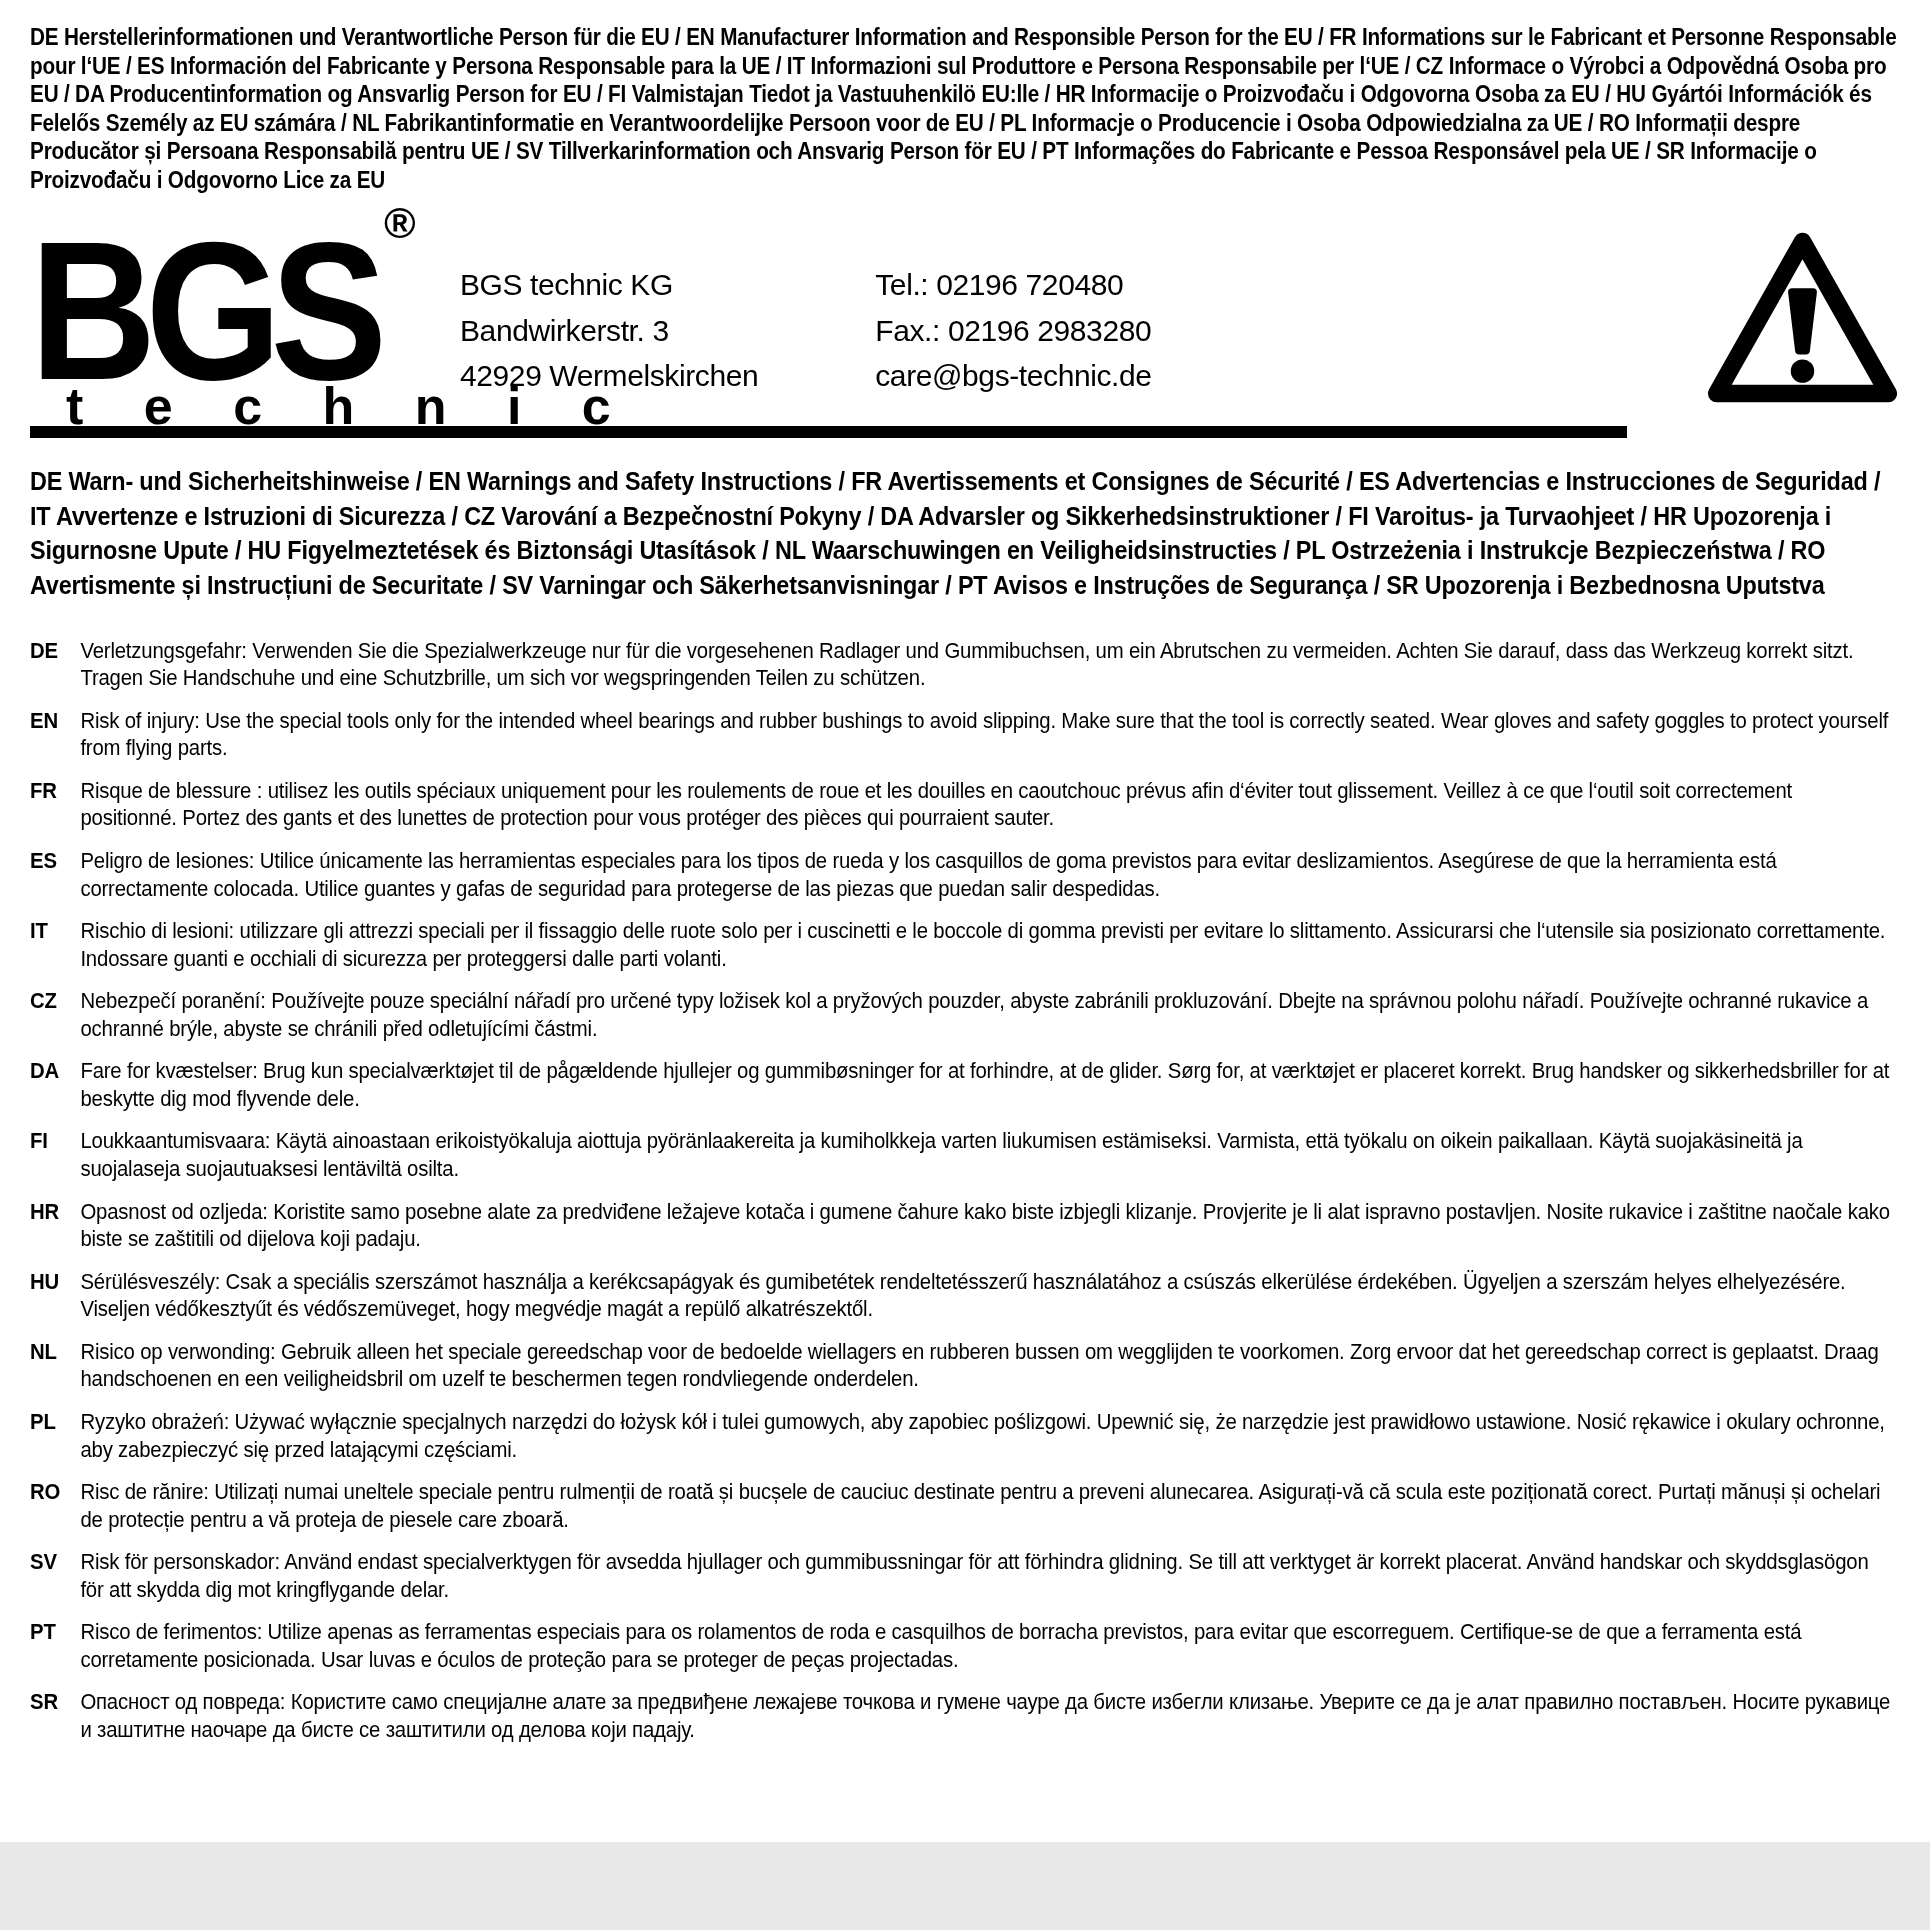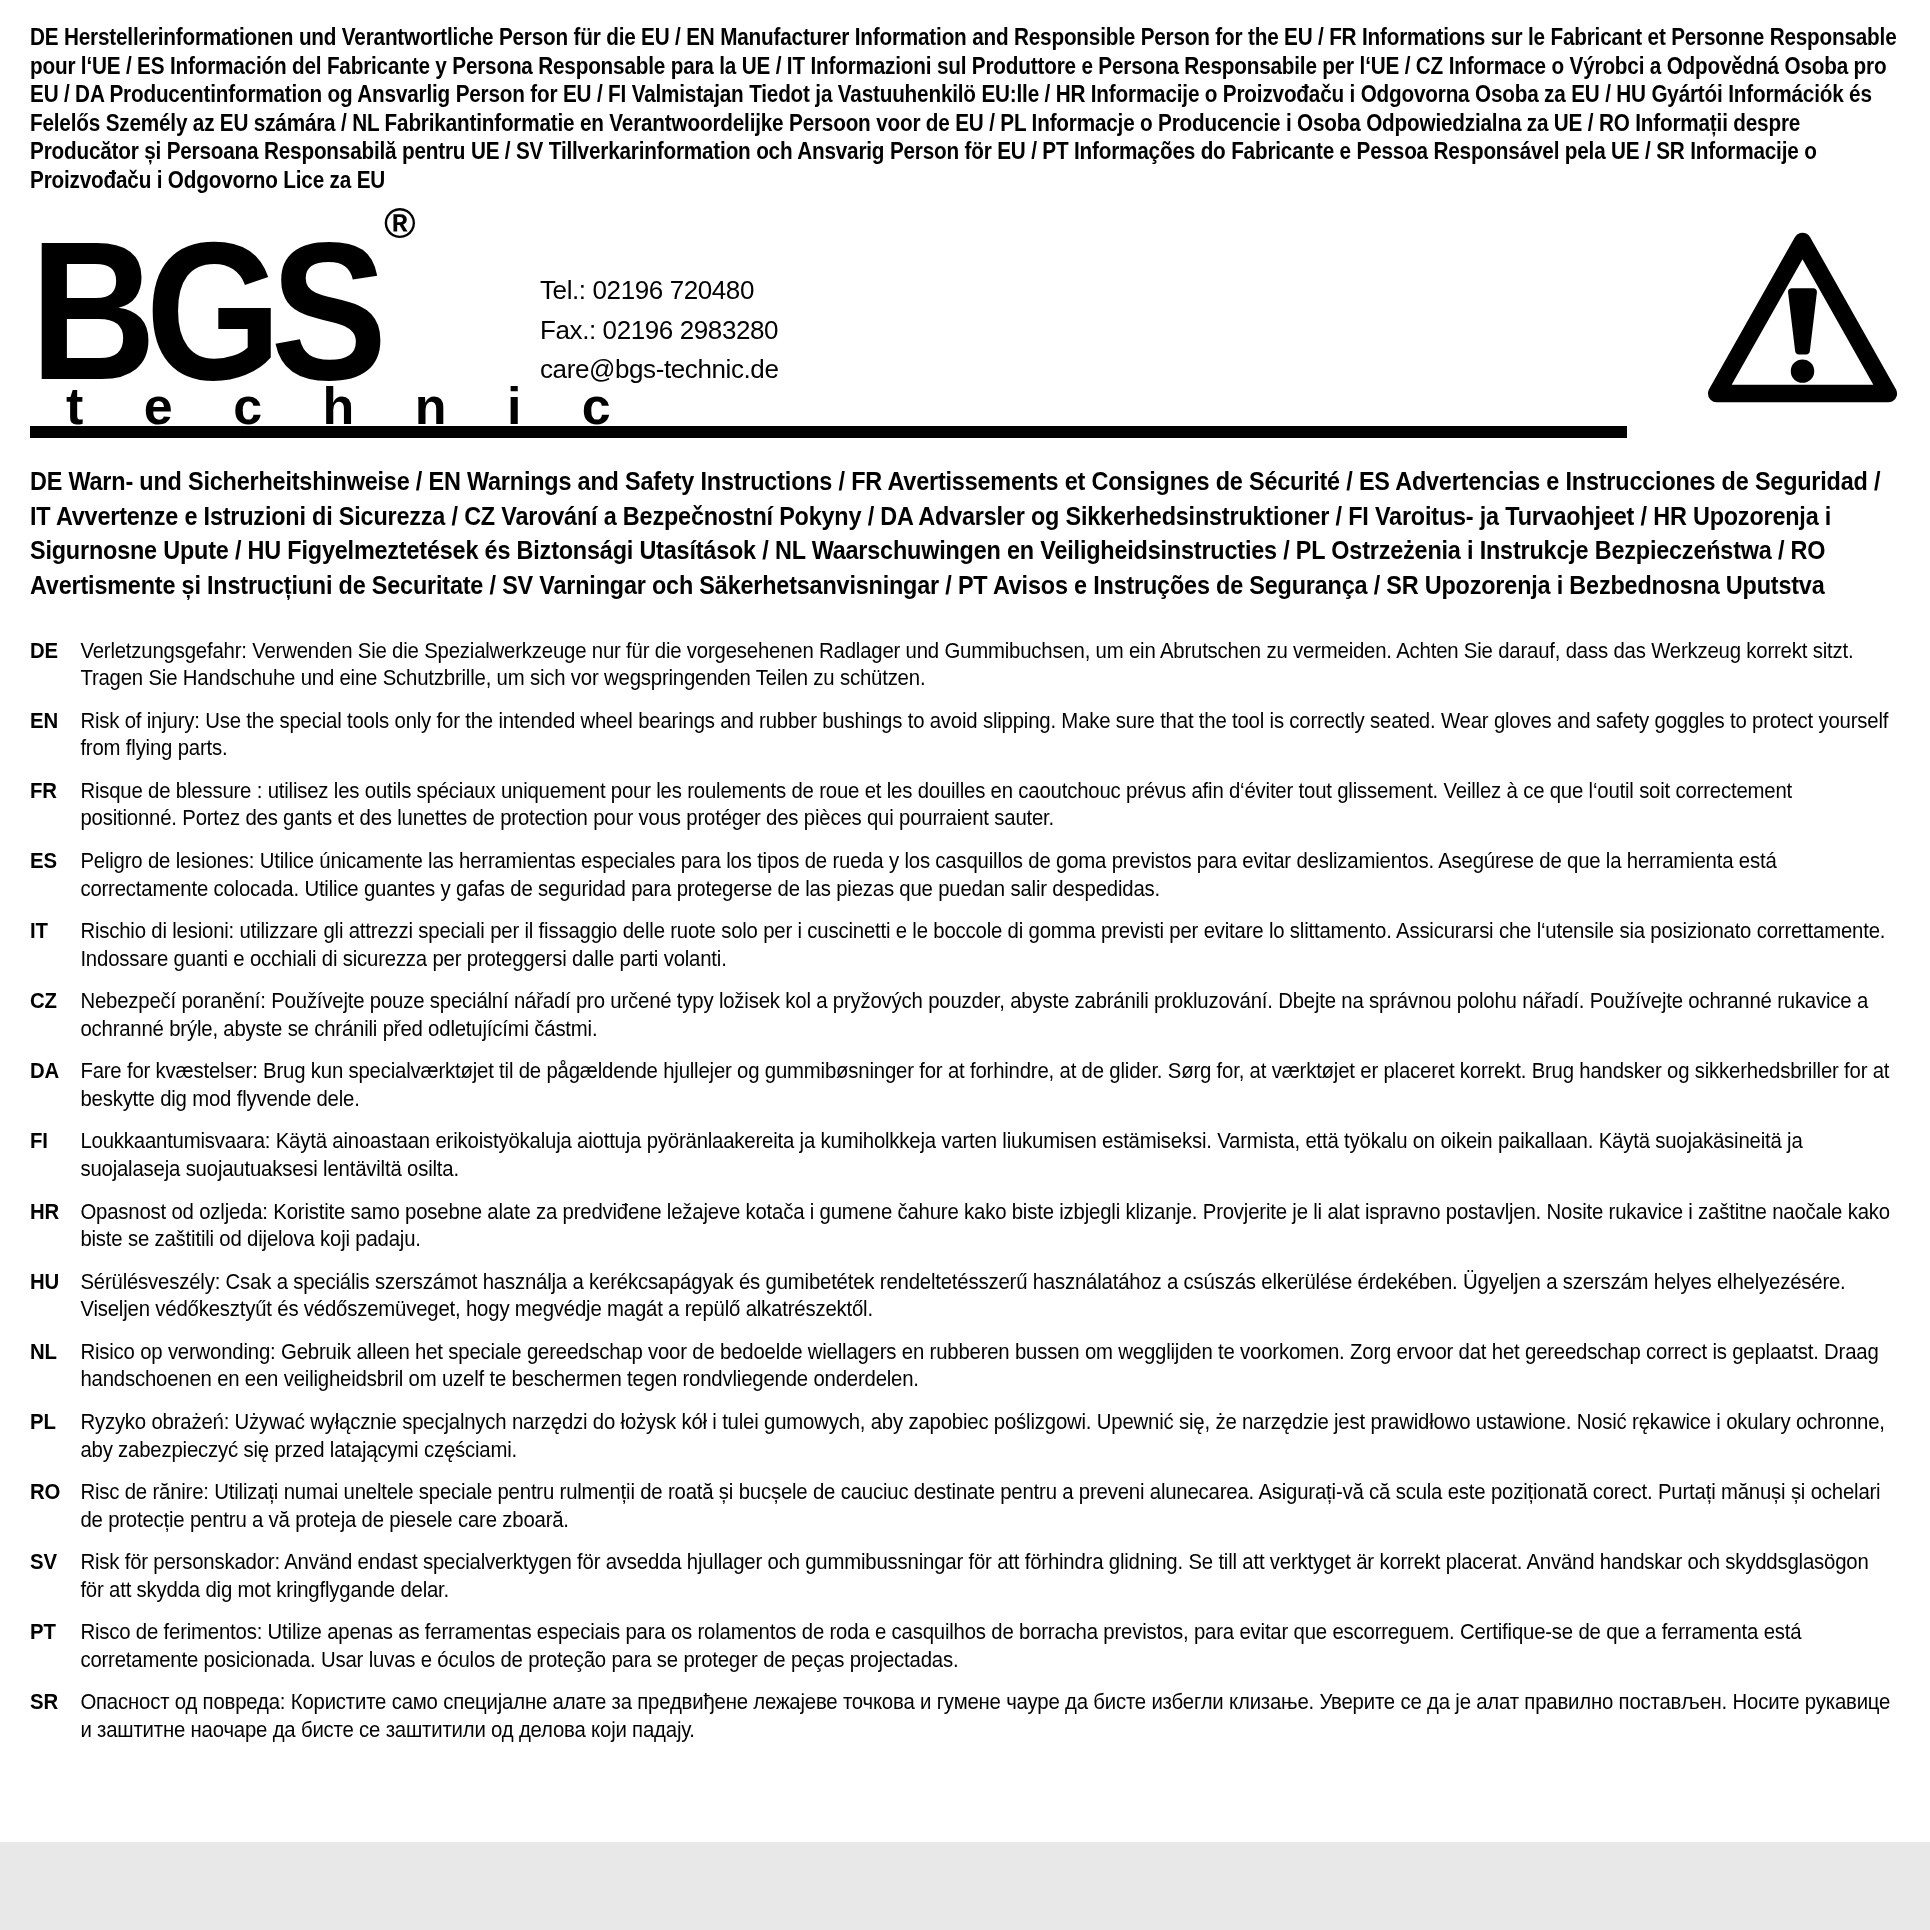--- a/index.html
+++ b/index.html
@@ -52,21 +52,21 @@
   }
   .logo-sub {
     font-weight: bold;
     font-size: 52px;
     letter-spacing: 23px;
     margin-left: 36px;
     margin-top: 1.6px;
     white-space: nowrap;
   }
   .addr-block { margin-left: 37px; padding-top: 26.5px; font-size: 30px; line-height: 1.52; letter-spacing: -0.4px; }
-  .contact-block { margin-left: 117px; padding-top: 26.5px; font-size: 26px; line-height: 1.52; letter-spacing: -0.4px; }
+  .contact-block { margin-left: 117px; padding-top: 26.5px; font-size: 30px; line-height: 1.52; letter-spacing: -0.4px; }
   .website { margin-left: 54px; padding-top: 106px; font-size: 39px; font-weight: bold; letter-spacing: -0.8px; white-space: nowrap; }
   .warn-triangle { margin-left: auto; width: 195px; height: 187px; flex: 0 0 auto; }
   .divider {
     margin-top: 12.5px;
     width: 1597px;
     height: 11.7px;
     background: #000000;
   }
   .warnings-head {
     margin-top: 26.5px;
@@ -89,20 +89,25 @@
 
   <div class="brand-row">
 
     <div class="logo">
       <div>
         <span class="logo-main">BGS</span><span class="logo-reg">®</span>
       </div>
       <div class="logo-sub">t e c h n i c</div>
     </div>
 
+    <div class="addr-block">
+      <div>BGS technic KG</div>
+      <div>Bandwirkerstr. 3</div>
+      <div>42929 Wermelskirchen</div>
+    </div>
 
     <div class="contact-block">
       <div>Tel.: 02196 720480</div>
       <div>Fax.: 02196 2983280</div>
       <div>care@bgs-technic.de</div>
     </div>
 
 
     <svg class="warn-triangle" viewBox="0 0 100 92" xmlns="http://www.w3.org/2000/svg">
       <polygon points="50,7 94,85 6,85" fill="none" stroke="#000" stroke-width="9" stroke-linejoin="round"></polygon>

